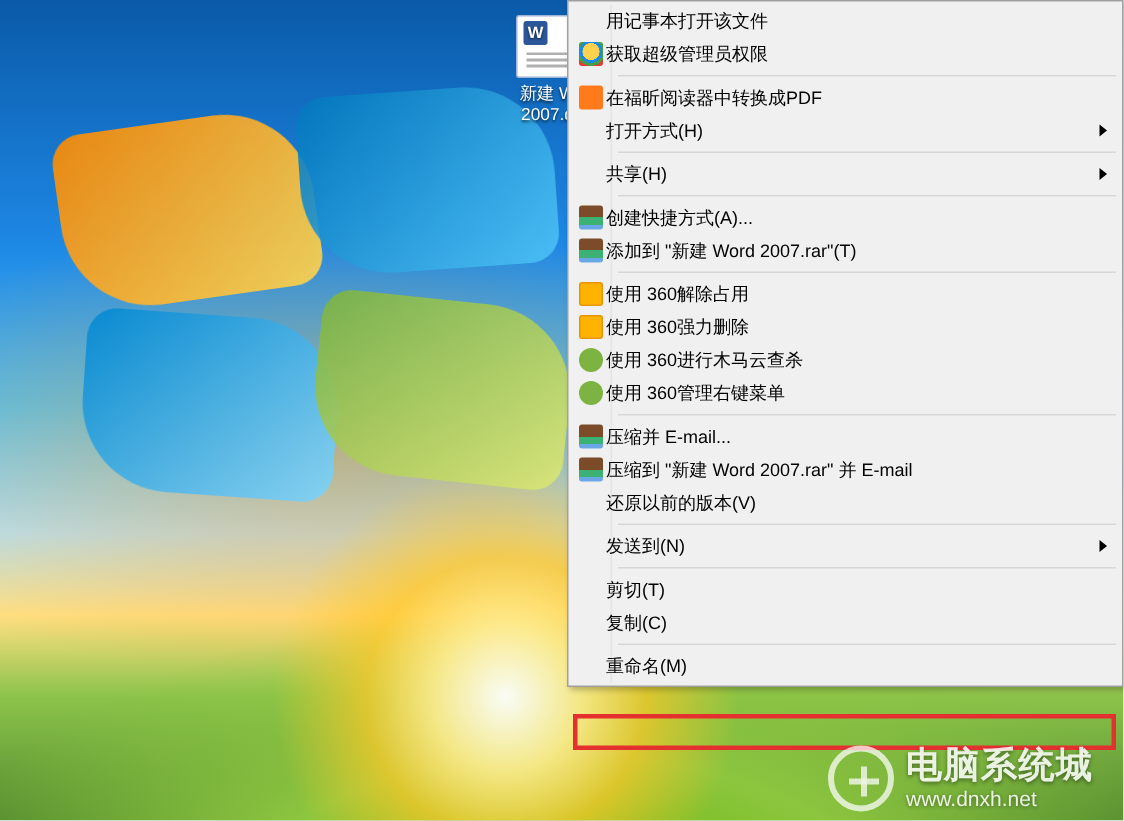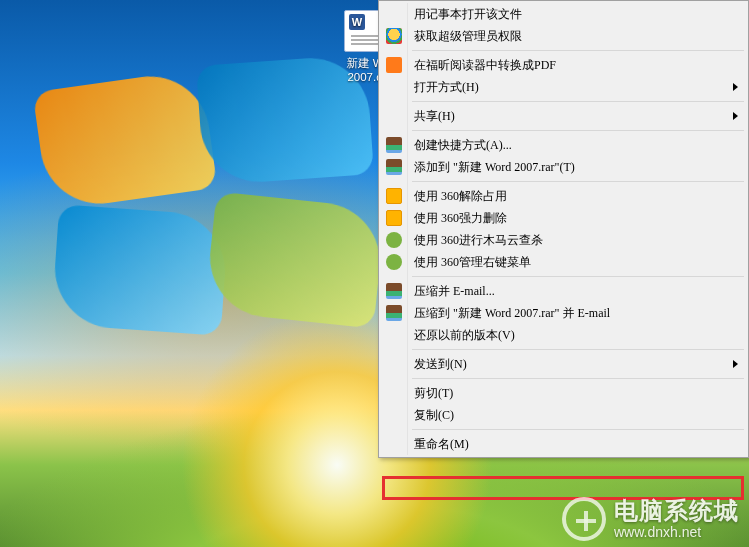--- a/index.html
+++ b/index.html
@@ -92,21 +92,21 @@
     position: relative;
     height: 22px;
     line-height: 22px;
     padding-left: 8px;
     padding-right: 20px;
     margin-left: -26px;
     color: #000;
     white-space: nowrap;
     cursor: default;
   }
-  .cm-item .lbl { margin-left: 24px; font-family: Liberation Serif, serif; }
+  .cm-item .lbl { margin-left: 14px; }
   .cm-sep {
     margin: 3px 2px 3px 4px;
     border-top: 1px solid #d7d7d7;
   }
   .cm-icon {
     position: absolute;
     left: 4px; top: 3px;
     width: 16px; height: 16px;
     border-radius: 2px;
   }
@@ -130,21 +130,21 @@
   
   .highlight-box {
     position: absolute;
     border: 3px solid #e53030;
     pointer-events: none;
   }
 
   
   .watermark {
     position: absolute;
-    right: 10px; bottom: 6px;
+    right: 20px; bottom: 6px;
     display: flex;
     align-items: center;
     gap: 8px;
     color: #fff;
     opacity: 0.85;
     text-shadow: 0 1px 3px rgba(0,0,0,0.5);
     text-align: center;
   }
   .watermark .wm-logo {
     width: 44px; height: 44px;

